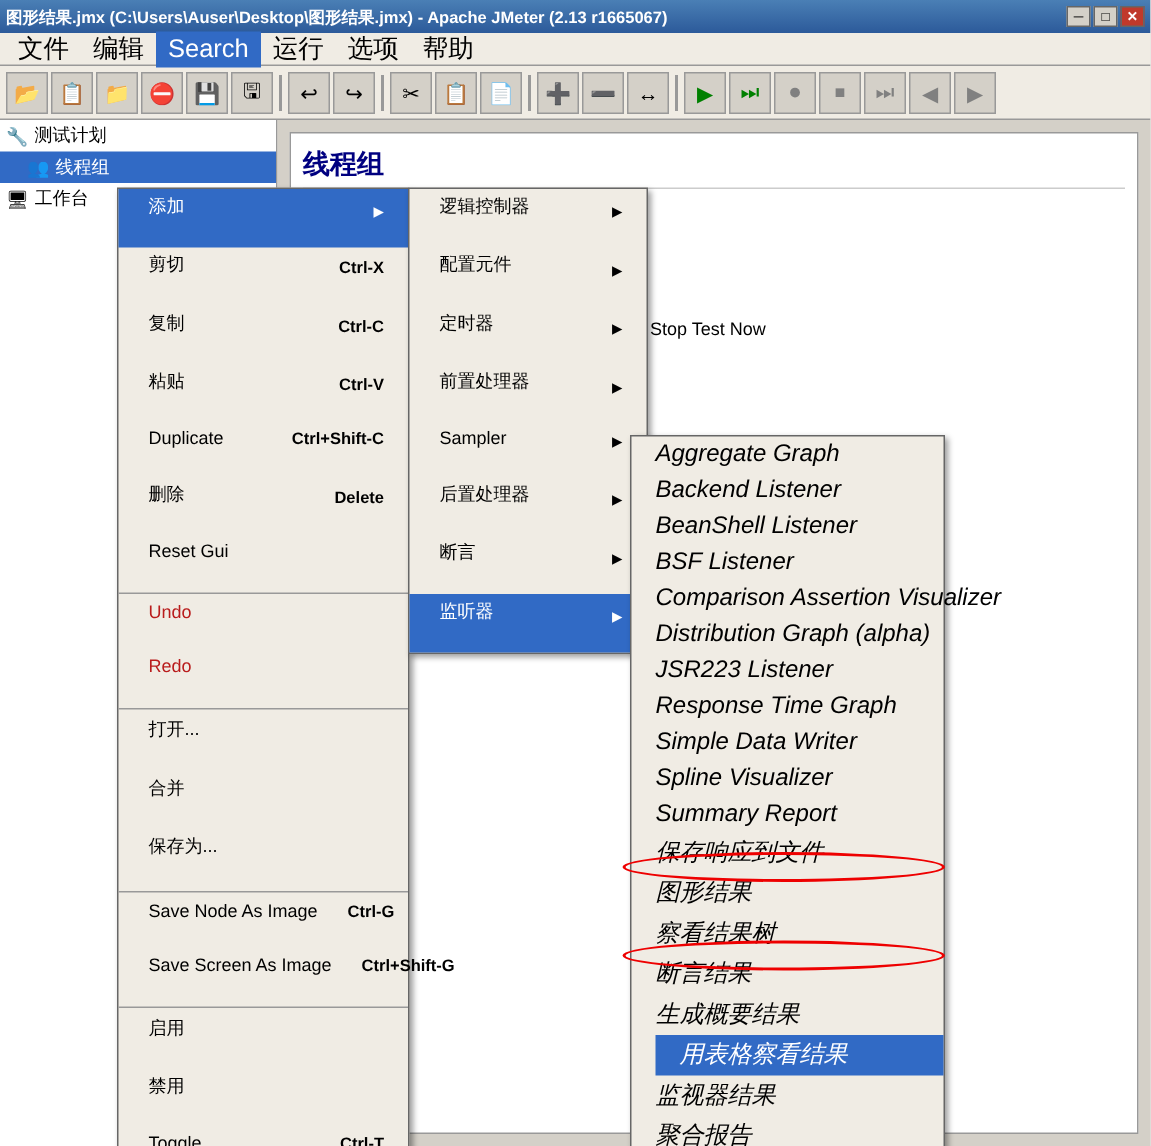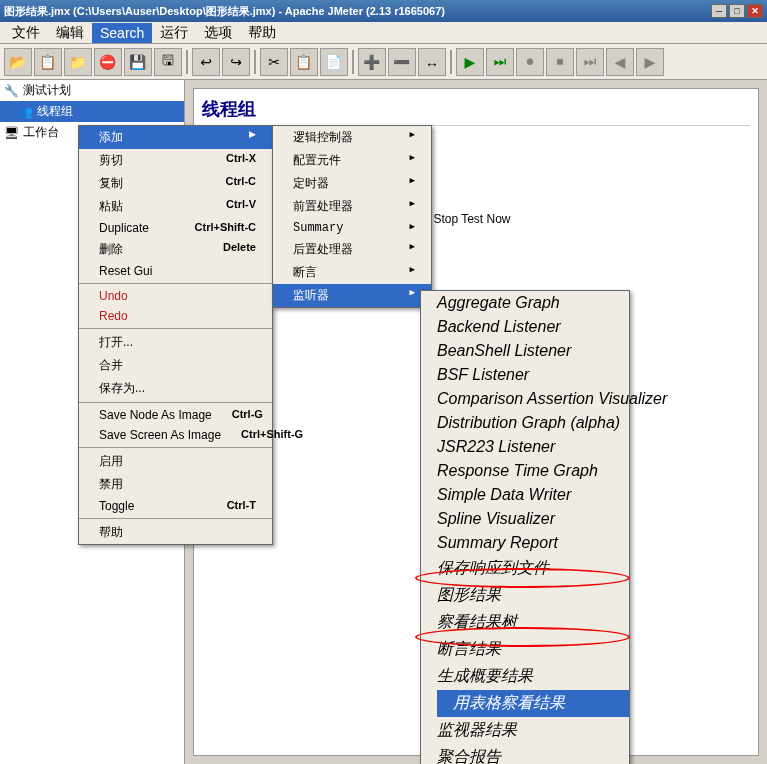--- a/index.html
+++ b/index.html
@@ -47,21 +47,21 @@
       background: #f0ece4;
       height: 22px;
       display: flex;
       align-items: center;
       padding: 0 4px;
       border-bottom: 1px solid #999;
     }
     .menu-item {
       padding: 2px 8px;
       cursor: pointer;
-      font-size: 14px;
+      font-size: 17px;
     }
     .menu-item.active { background: #316ac5; color: white; }
 
     
     .toolbar {
       background: #f0ece4;
       height: 36px;
       display: flex;
       align-items: center;
       padding: 2px 4px;
@@ -160,23 +160,23 @@
     .ctx-menu {
       position: absolute;
       background: #f0ece4;
       border: 1px solid #666;
       box-shadow: 2px 2px 4px rgba(0,0,0,0.4);
       min-width: 180px;
       pointer-events: auto;
     }
     .ctx-menu-item {
       display: flex;
-      align-items: flex-start;
+      align-items: flex-end;
       justify-content: space-between;
-      padding: 3px 16px 3px 20px;
+      padding: 3px 16px 19px 20px;
       cursor: pointer;
       font-size: 12px;
       white-space: nowrap;
     }
     .ctx-menu-item.highlighted { background: #316ac5; color: white; }
     .ctx-menu-item.disabled { color: #b91c1c; cursor: default; }
     .ctx-menu-separator {
       height: 1px;
       background: #999;
       margin: 2px 0;
@@ -190,21 +190,20 @@
     .ctx-submenu-arrow { font-size: 9px; margin-left: 4px; }
 
     
     .ctx-submenu {
       position: absolute;
       background: #f0ece4;
       border: 1px solid #666;
       box-shadow: 2px 2px 4px rgba(0,0,0,0.4);
       min-width: 160px;
       pointer-events: auto;
-      font-family: Liberation Mono, monospace;
     }
 
     
     .ctx-submenu3 {
       position: absolute;
       background: #f0ece4;
       border: 1px solid #666;
       box-shadow: 2px 2px 4px rgba(0,0,0,0.4);
       min-width: 200px;
       pointer-events: auto;
@@ -408,21 +407,21 @@
     </div>
     <div class="ctx-menu-item">
       <span>定时器</span>
       <span class="ctx-submenu-arrow">▶</span>
     </div>
     <div class="ctx-menu-item">
       <span>前置处理器</span>
       <span class="ctx-submenu-arrow">▶</span>
     </div>
     <div class="ctx-menu-item">
-      <span>Summary</span>
+      <span>Sampler</span>
       <span class="ctx-submenu-arrow">▶</span>
     </div>
     <div class="ctx-menu-item">
       <span>后置处理器</span>
       <span class="ctx-submenu-arrow">▶</span>
     </div>
     <div class="ctx-menu-item">
       <span>断言</span>
       <span class="ctx-submenu-arrow">▶</span>
     </div>

